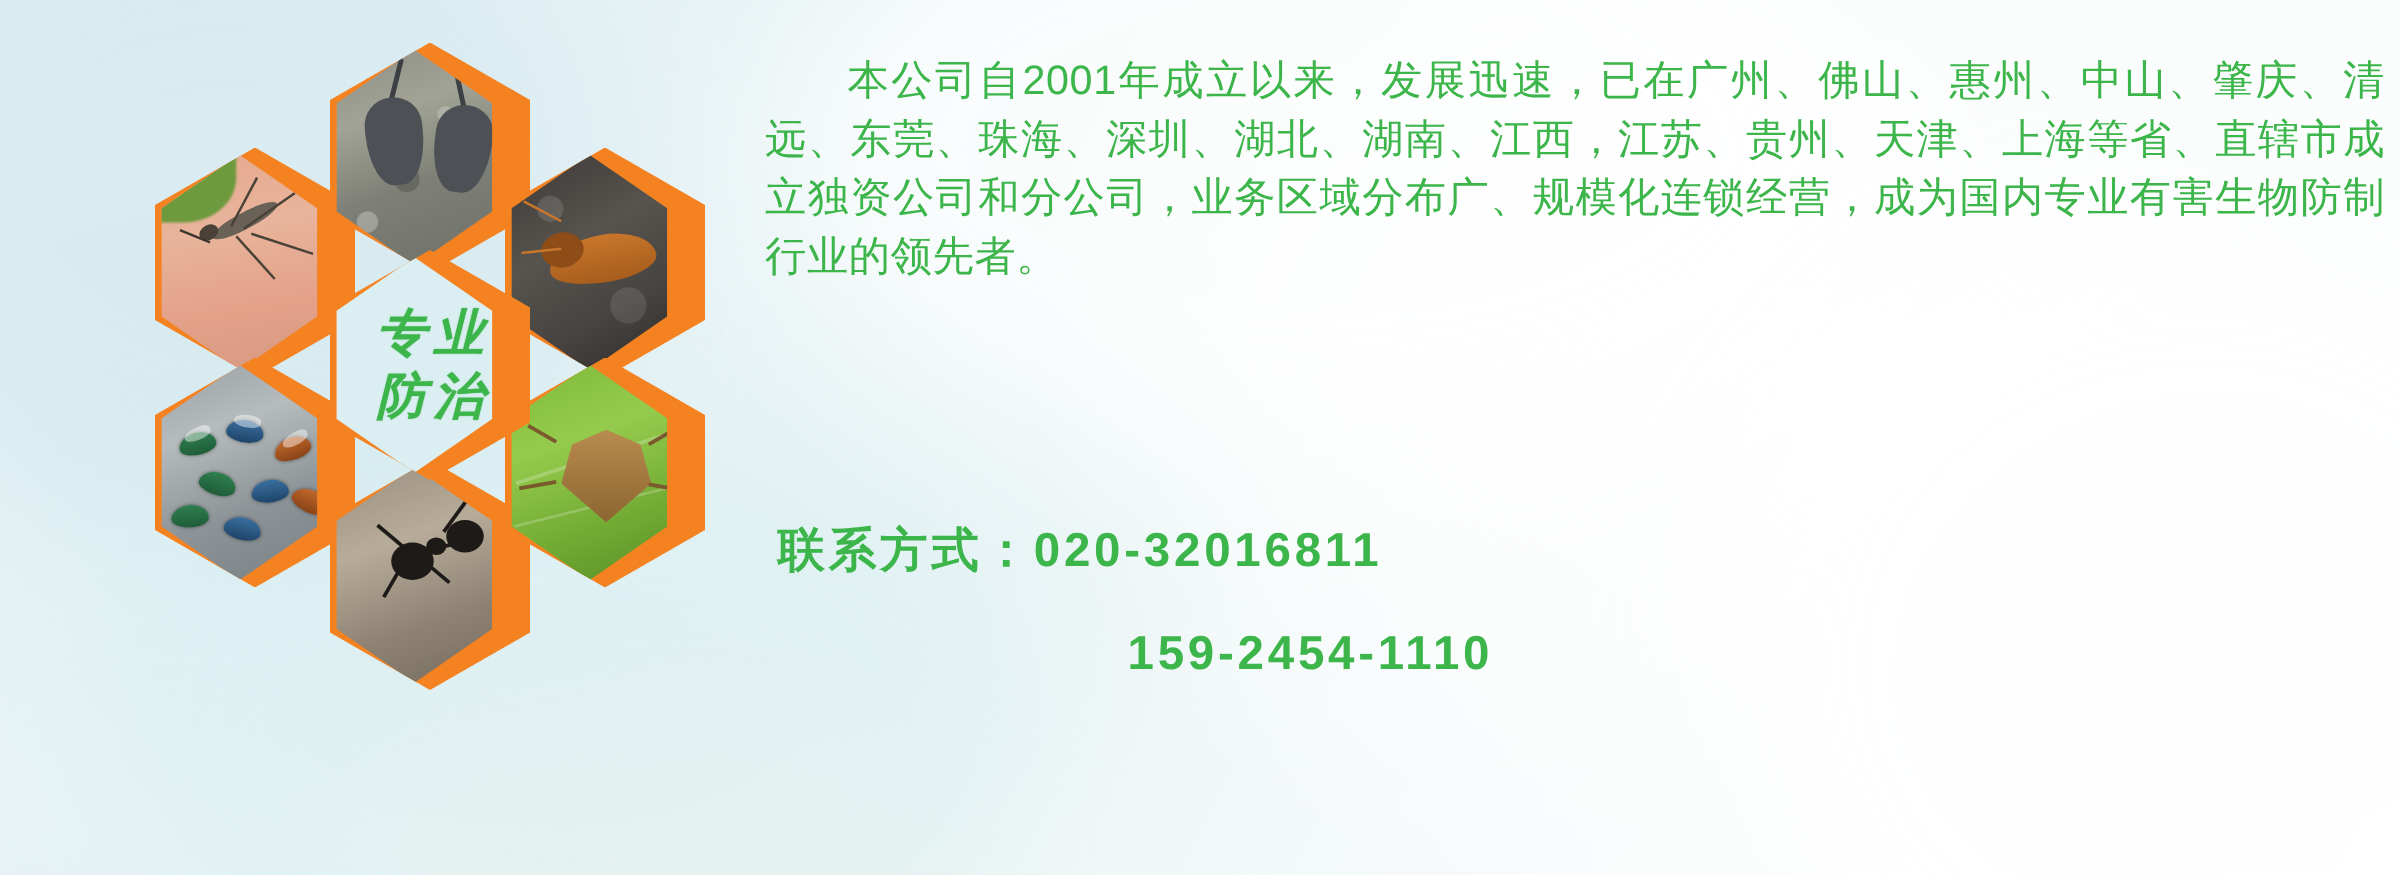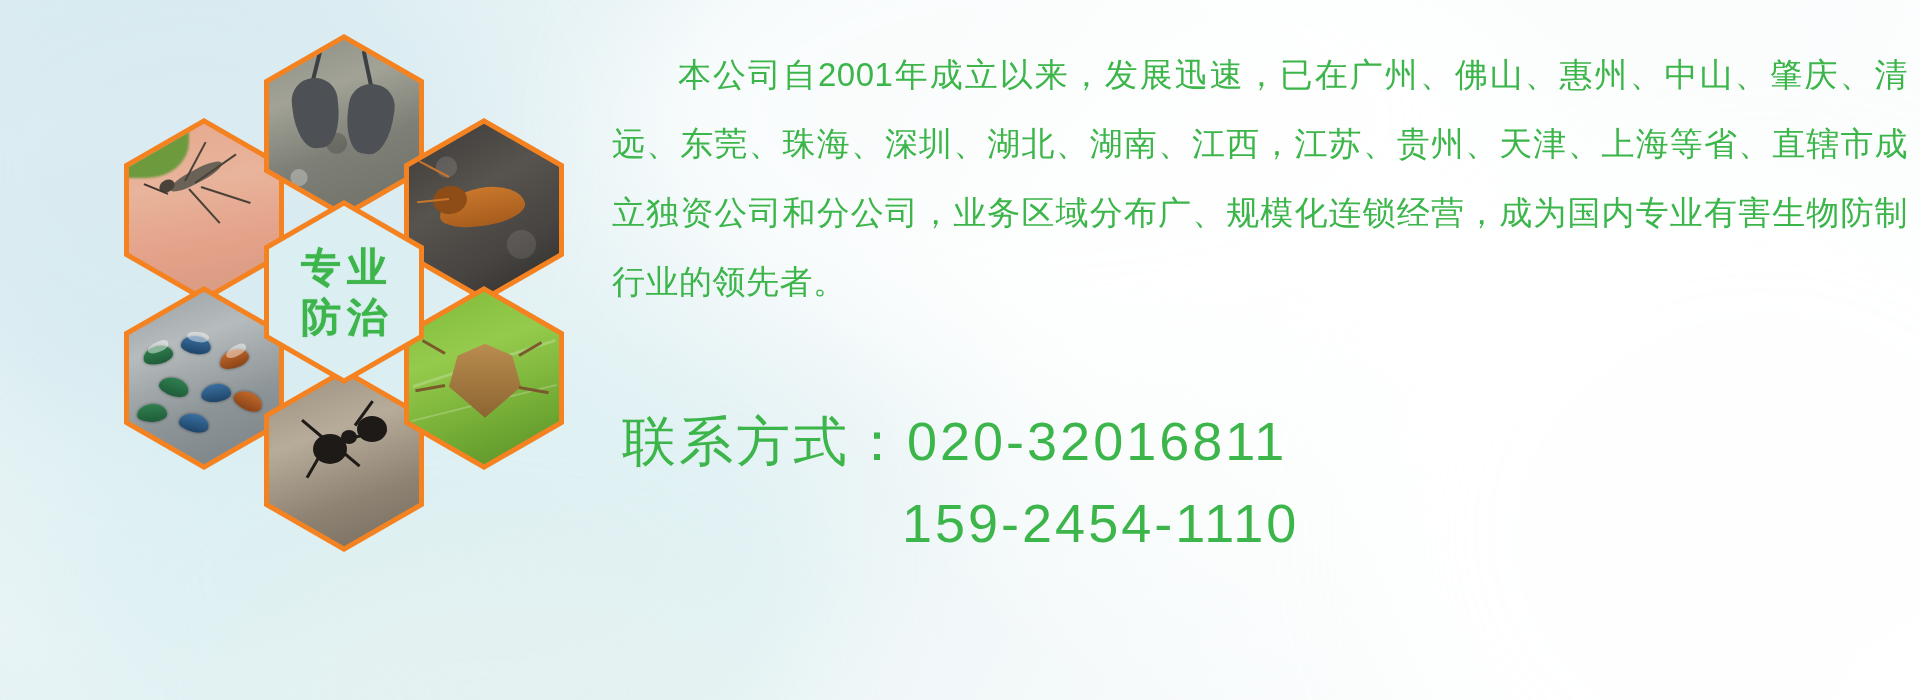--- a/index.html
+++ b/index.html
@@ -25,23 +25,24 @@
 
   
   #hexcluster{position:absolute;left:96px;top:8px;width:500px;height:560px;}
   .hex{
     position:absolute;width:160px;height:184px;
     clip-path:polygon(50% 0%,100% 25%,100% 75%,50% 100%,0% 75%,0% 25%);
     background:#f58220;
     display:block;
   }
   .hex .inner{
-    position:absolute;left:5px;top:5.8px;width:150px;height:172.4px;
+    position:absolute;left:5px;top:5.8px;width:125px;height:172.4px;
     clip-path:polygon(50% 0%,100% 25%,100% 75%,50% 100%,0% 75%,0% 25%);
     overflow:hidden;
+    font-style:italic;
   }
   .hex .art{position:absolute;inset:0;}
 
   .h-mosquito{left:28px;top:110px;}
   .h-rats{left:168px;top:26px;}
   .h-roach{left:308px;top:110px;}
   .h-flies{left:28px;top:278px;}
   .h-ant{left:168px;top:360px;}
   .h-bug{left:308px;top:278px;}
   .h-center{left:168px;top:192px;}
@@ -97,28 +98,28 @@
   .art.bug{background:linear-gradient(160deg,#7fba3a 0%,#95cb4c 35%,#6fa832 75%,#5b9029 100%);}
   .art.bug .vein{position:absolute;background:rgba(255,255,255,.22);}
   .art.bug .shield{position:absolute;left:40px;top:52px;width:72px;height:74px;
      background:linear-gradient(180deg,#b98c4e,#8d6532);
      clip-path:polygon(50% 0%,88% 16%,100% 58%,50% 100%,0% 58%,12% 16%);}
   .art.bug .leg{position:absolute;background:#7a5a2c;height:3px;transform-origin:left center;}
 
   
   #copy{
     position:absolute;left:612px;top:40px;width:1296px;
-    color:#3cb54a;font-size:33px;line-height:69px;font-weight:500;
+    color:#3cb54a;font-size:33px;line-height:47px;font-weight:500;
     text-align:justify;text-justify:inter-character;
     letter-spacing:.5px;
   }
   #copy p{margin:0;text-indent:66px;}
 
   #contact{position:absolute;left:612px;top:400px;width:1300px;color:#3cb54a;}
-  .phone-line{font-size:54px;line-height:82px;letter-spacing:3px;font-weight:400;white-space:nowrap;}
+  .phone-line{font-size:38px;line-height:82px;letter-spacing:3px;font-weight:700;white-space:nowrap;}
   .phone-line.l1{padding-left:10px;}
   .phone-line.l2{padding-left:290px;}
 </style>
 </head>
 <body>
 
 <div id="banner">
 
   <div class="blob b1"></div>
   <div class="blob b2"></div>

